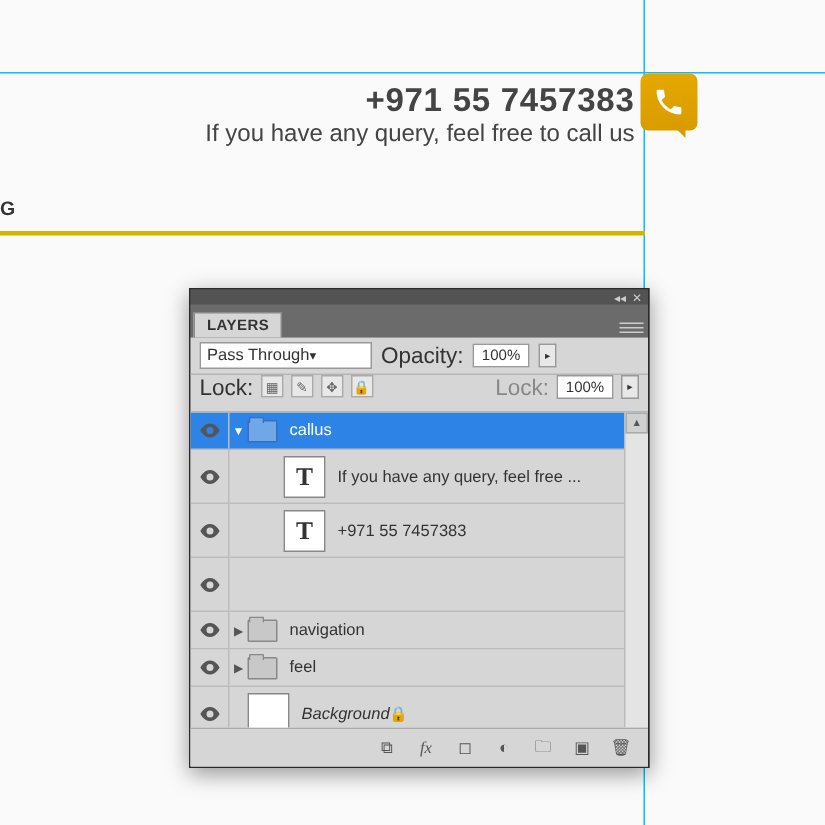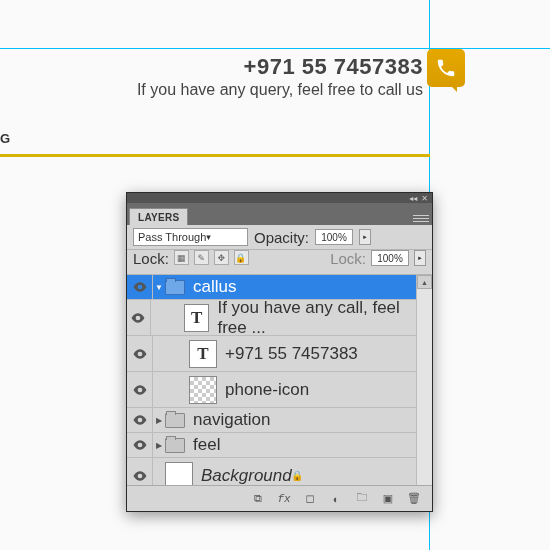--- a/index.html
+++ b/index.html
@@ -43,21 +43,21 @@
 .sp{display:flex;align-items:center;height:100%}
 .indent{width:18px}
 .tw{width:12px;display:flex;align-items:center;justify-content:center;font-size:8px;color:#555}
 .layer.sel .tw{color:#fff}
 .thumb{width:28px;height:28px;border:1px solid #888;background:#fff;margin-right:8px;display:flex;align-items:center;justify-content:center;font-family:Georgia,serif;font-size:17px;font-weight:700}
 .thumb.folder{width:20px;height:15px;background:#c8c8c8;border:1px solid #888;border-radius:1px;position:relative}
 .thumb.folder.blue{background:#6fa8e8;border-color:#3a6fb8}
 .thumb.folder::before{content:"";position:absolute;top:-3px;left:0;width:8px;height:3px;background:inherit;border:1px solid #888;border-bottom:none;border-radius:1px 1px 0 0}
 .thumb.folder.blue::before{border-color:#3a6fb8}
 .thumb.trans{background-image:repeating-conic-gradient(#ccc 0 25%,#fff 0 50%);background-size:8px 8px}
-.name{font-size:17px;color:#333;font-style:normal}
+.name{font-size:11px;color:#333;font-style:normal}
 .name.italic{font-style:italic}
 .lockmark{margin-left:auto;margin-right:10px;font-size:10px;color:#555}
 .panel-footer{height:26px;background:#d6d6d6;border-top:1px solid #aaa;display:flex;align-items:center;justify-content:flex-end;gap:10px;padding:0 10px}
 .panel-footer span{font-size:11px;color:#555;cursor:pointer;width:16px;text-align:center}
 .scroll-track{position:absolute;right:0;top:0;bottom:0;width:16px;background:#e4e4e4;border-left:1px solid #bbb}
 .scroll-btn{height:14px;background:#d0d0d0;border:1px solid #aaa;font-size:7px;display:flex;align-items:center;justify-content:center;color:#555}
 .fill-label{margin-left:auto;color:#888}
 </style>
 </head>
 <body>
@@ -137,21 +137,21 @@
       <div class="layer">
         <div class="eye">
             <svg viewBox="0 0 24 16">
               <path d="M12 0C5 0 1 8 1 8s4 8 11 8 11-8 11-8S19 0 12 0zm0 12a4 4 0 110-8 4 4 0 010 8z"></path>
             </svg>
           </div>
         <div class="sp">
             <span class="indent"></span>
             <span class="indent"></span>
         <div class="thumb">T</div>
-        <span class="name">If you have any call, feel free ...</span>
+        <span class="name">If you have any query, feel free ...</span>
           </div>
       </div>
 
       <div class="layer">
         <div class="eye">
             <svg viewBox="0 0 24 16">
               <path d="M12 0C5 0 1 8 1 8s4 8 11 8 11-8 11-8S19 0 12 0zm0 12a4 4 0 110-8 4 4 0 010 8z"></path>
             </svg>
           </div>
         <div class="sp">
@@ -160,26 +160,20 @@
         <div class="thumb">T</div>
         <span class="name">+971 55 7457383</span>
           </div>
       </div>
 
       <div class="layer">
         <div class="eye">
             <svg viewBox="0 0 24 16">
               <path d="M12 0C5 0 1 8 1 8s4 8 11 8 11-8 11-8S19 0 12 0zm0 12a4 4 0 110-8 4 4 0 010 8z"></path>
             </svg>
-          </div>
-        <div class="sp">
-            <span class="indent"></span>
-            <span class="indent"></span>
-        <div class="thumb trans"></div>
-        <span class="name">phone-icon</span>
           </div>
       </div>
 
       <div class="layer group">
         <div class="eye">
             <svg viewBox="0 0 24 16">
               <path d="M12 0C5 0 1 8 1 8s4 8 11 8 11-8 11-8S19 0 12 0zm0 12a4 4 0 110-8 4 4 0 010 8z"></path>
             </svg>
           </div>
         <div class="sp">
@@ -212,21 +206,21 @@
             <span class="indent" style="width:12px"></span>
         <div class="thumb"></div>
         <span class="name italic">Background</span>
         <span class="lockmark">🔒</span>
           </div>
       </div>
     </div>
 
     <div class="panel-footer">
       <span>⧉</span>
-      <span><i style="font-style:italic;font-family:Liberation Mono, monospace">fx</i></span>
+      <span><i style="font-style:italic;font-family:Liberation Serif, serif">fx</i></span>
       <span>◻</span>
       <span>◐</span>
       <span>🗀</span>
       <span>▣</span>
       <span>🗑</span>
     </div>
   </div>
 </div>
 
 </body></html>

